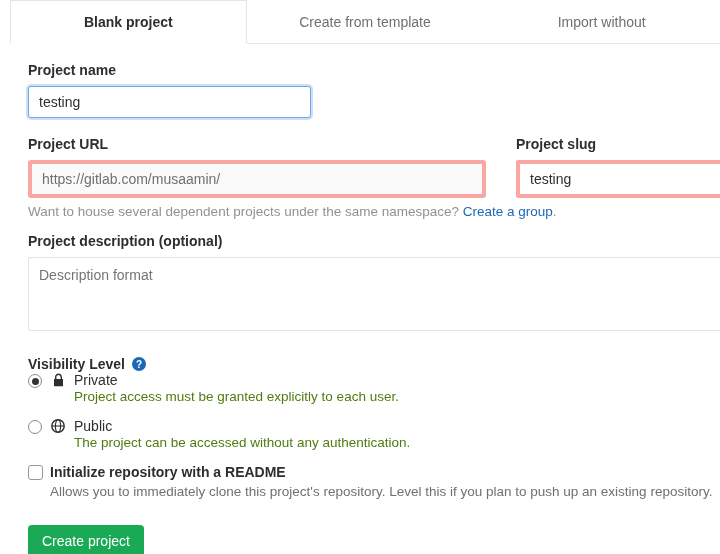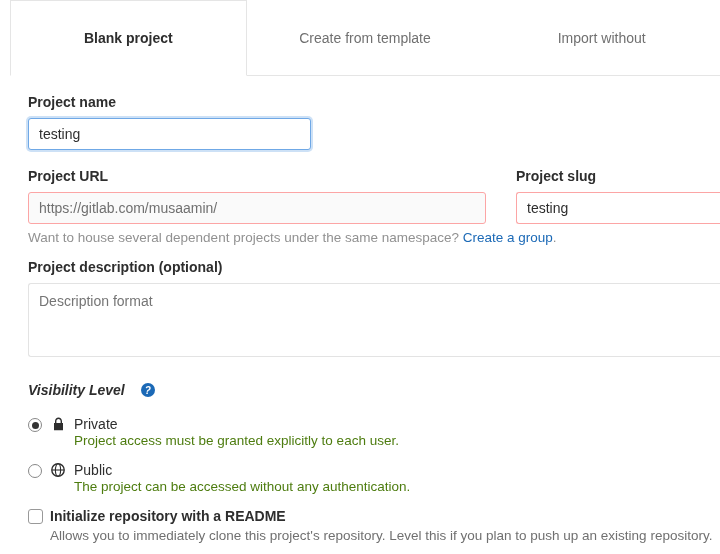--- a/index.html
+++ b/index.html
@@ -11,21 +11,21 @@
       width: 720px;
     }
     .tabs {
       display: flex;
       border-bottom: 1px solid #e5e5e5;
       margin-left: 10px;
     }
     .tab {
       flex: 1;
       text-align: center;
-      padding: 29px 0;
+      padding: 13px 0;
       color: #707070;
       cursor: pointer;
       border: 1px solid transparent;
       border-bottom: none;
       font-size: 14px;
     }
     .tab.active {
       font-weight: 700;
       color: #2e2e2e;
       border: 1px solid #e5e5e5;
@@ -39,21 +39,21 @@
     .form-label {
       font-weight: 700;
       color: #2e2e2e;
       margin-bottom: 8px;
       display: block;
       font-size: 14px;
     }
     .input-text {
       font-size: 14px;
       padding: 7px 10px;
-      border: 1px solid #fca5a5;
+      border: 4px solid #fca5a5;
       border-radius: 3px;
       color: #2e2e2e;
       background: #fff;
       width: 100%;
     }
     .input-text.focus {
       border: 1px solid #6fa8e6;
       box-shadow: 0 0 0 2px rgba(111,168,230,0.35);
       outline: none;
     }
@@ -82,23 +82,22 @@
       font-size: 14px;
       color: #9a9a9a;
       resize: none;
       margin-bottom: 22px;
       font-family: inherit;
     }
     .vis-heading {
       font-weight: 700;
       display: flex;
       align-items: center;
-      gap: 16px;
-      margin-bottom: 18px;
-      font-style: italic;
+      gap: 7px;
+      margin-bottom: 0;
     }
     .help-icon {
       width: 14px; height: 14px; border-radius: 50%;
       background: #1b69b6; color: #fff; font-size: 10px;
       display: inline-flex; align-items: center; justify-content: center;
       font-weight: 700;
     }
     .radio-row {
       display: flex;
       align-items: flex-start;

